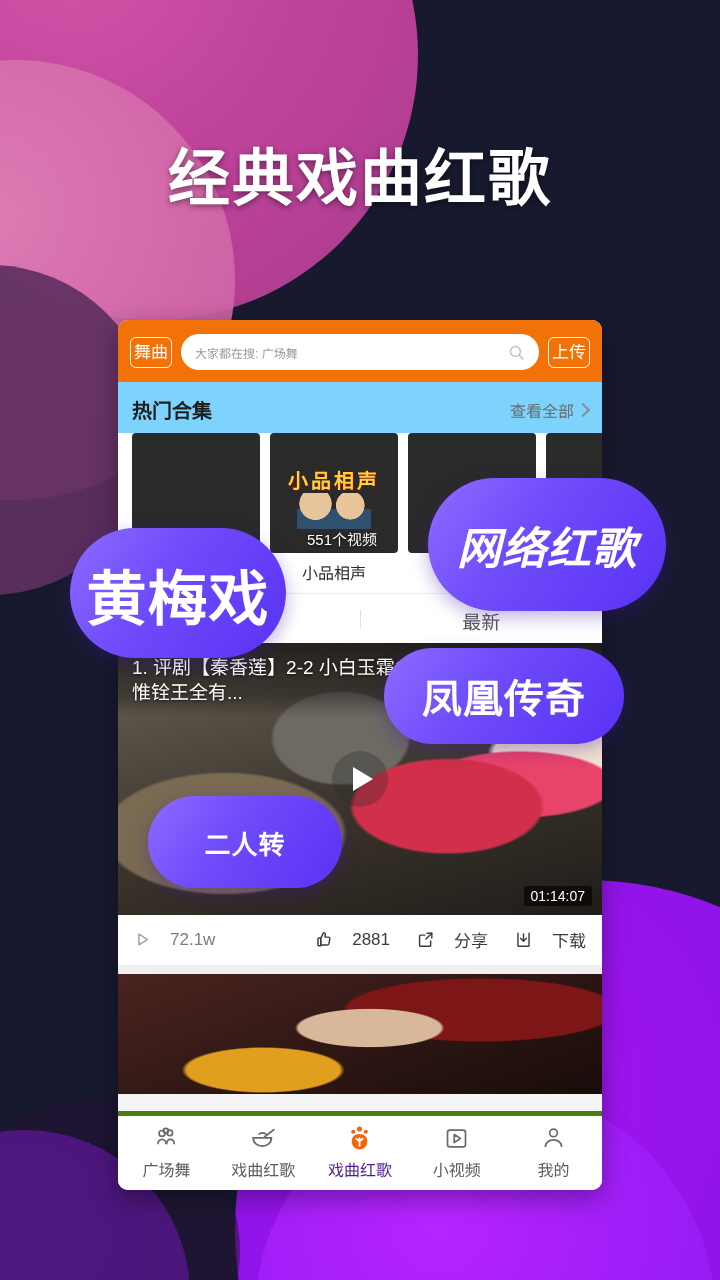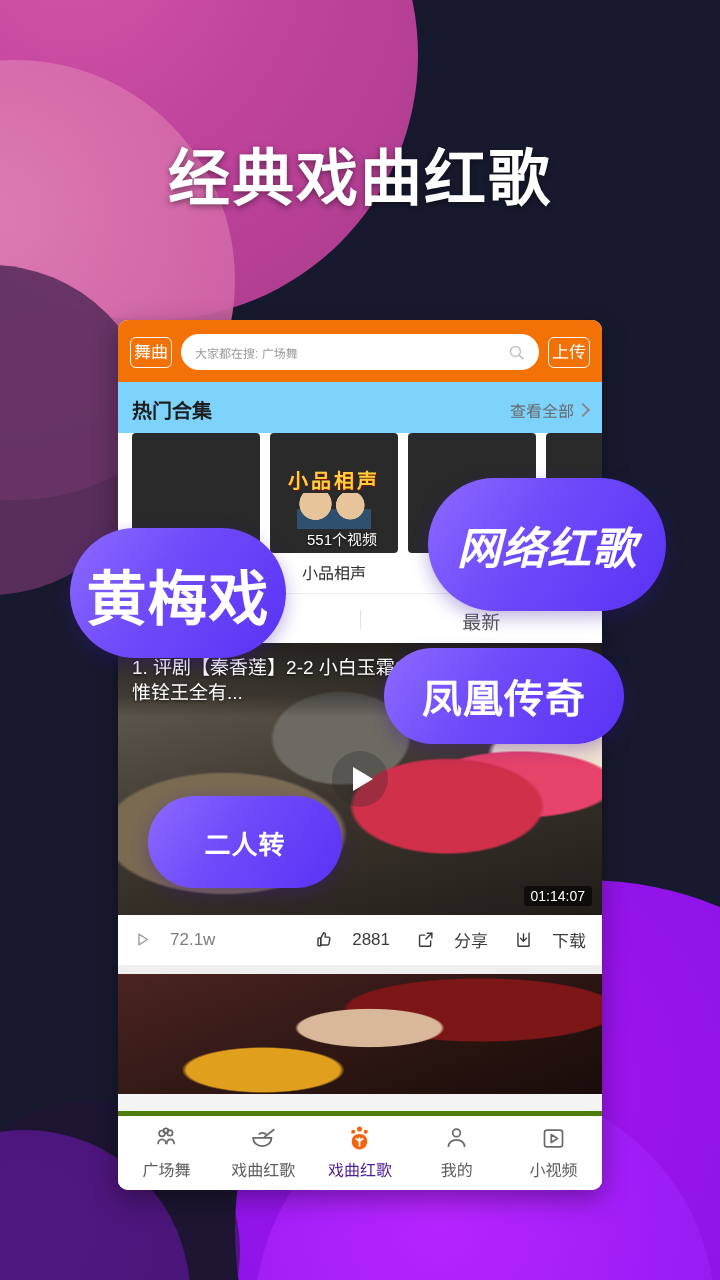--- a/index.html
+++ b/index.html
@@ -402,36 +402,36 @@
           <path d="M12 8.2c4.1 0 6.4 2.6 6.4 6.2S15.8 21 12 21s-6.4-3-6.4-6.6S7.9 8.2 12 8.2z" fill="#f5640a"></path>
           <path d="M12 11.8v6.2M12 14.4l2.6-2.2M12 14.4 9.4 12.2" stroke="#fff" stroke-width="1.5" fill="none" stroke-linecap="round"></path>
         </svg>
       </span>
       <span class="lbl">戏曲红歌</span>
     </div>
 
     <div class="nav">
       <span class="ic">
         <svg width="27" height="27" viewBox="0 0 24 24" fill="none" stroke="#6a6a6a" stroke-width="1.5">
+          <rect x="4" y="4.5" width="16" height="15" rx="2.2"></rect>
+          <path d="M10 8.5 15.5 12 10 15.5 Z" stroke-linejoin="round"></path>
+        </svg>
+      </span>
+      <span class="lbl">小视频</span>
+    </div>
+
+    <div class="nav">
+      <span class="ic">
+        <svg width="27" height="27" viewBox="0 0 24 24" fill="none" stroke="#6a6a6a" stroke-width="1.5">
           <circle cx="12" cy="7" r="3.4"></circle>
           <path d="M4.8 19.5c0-3.9 3.2-6.3 7.2-6.3s7.2 2.4 7.2 6.3"></path>
         </svg>
       </span>
       <span class="lbl">我的</span>
     </div>
-
-    <div class="nav">
-      <span class="ic">
-        <svg width="27" height="27" viewBox="0 0 24 24" fill="none" stroke="#6a6a6a" stroke-width="1.5">
-          <rect x="4" y="4.5" width="16" height="15" rx="2.2"></rect>
-          <path d="M10 8.5 15.5 12 10 15.5 Z" stroke-linejoin="round"></path>
-        </svg>
-      </span>
-      <span class="lbl">小视频</span>
-    </div>
   </div>
 
 </div>
 
 <div class="bubble" id="b-huangmeixi">黄梅戏</div>
 <div class="bubble" id="b-wangluohongge">网络红歌</div>
 <div class="bubble" id="b-fenghuang">凤凰传奇</div>
 <div class="bubble" id="b-errenzhuan">二人转</div>
 
 </body></html>

